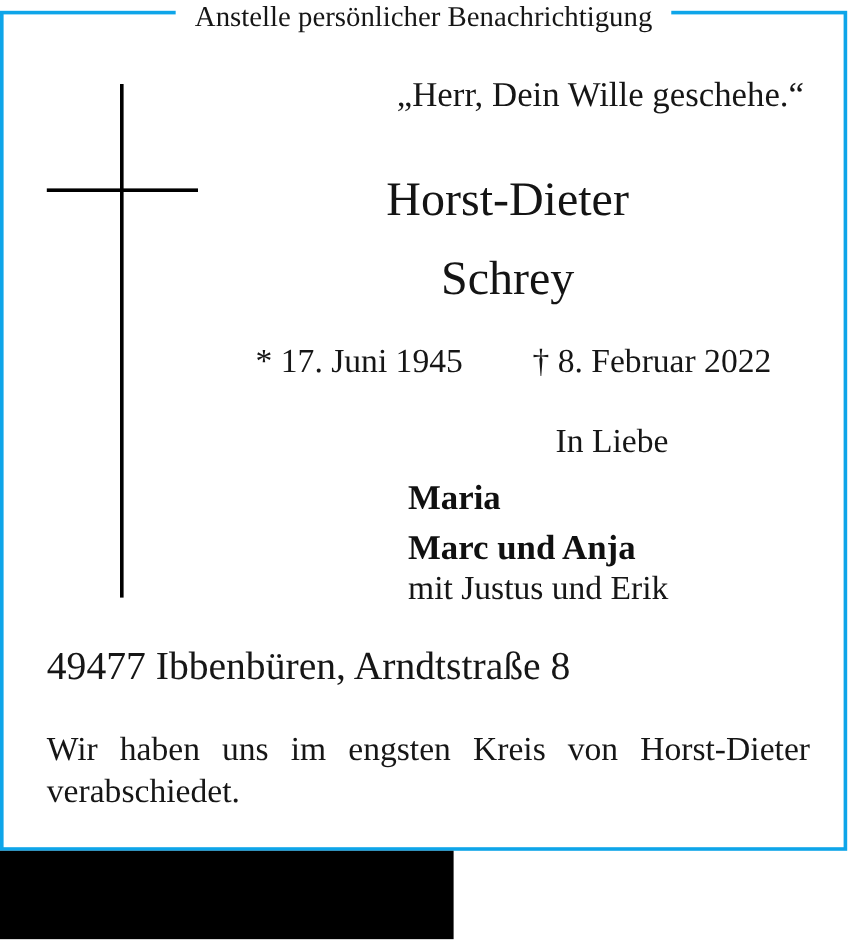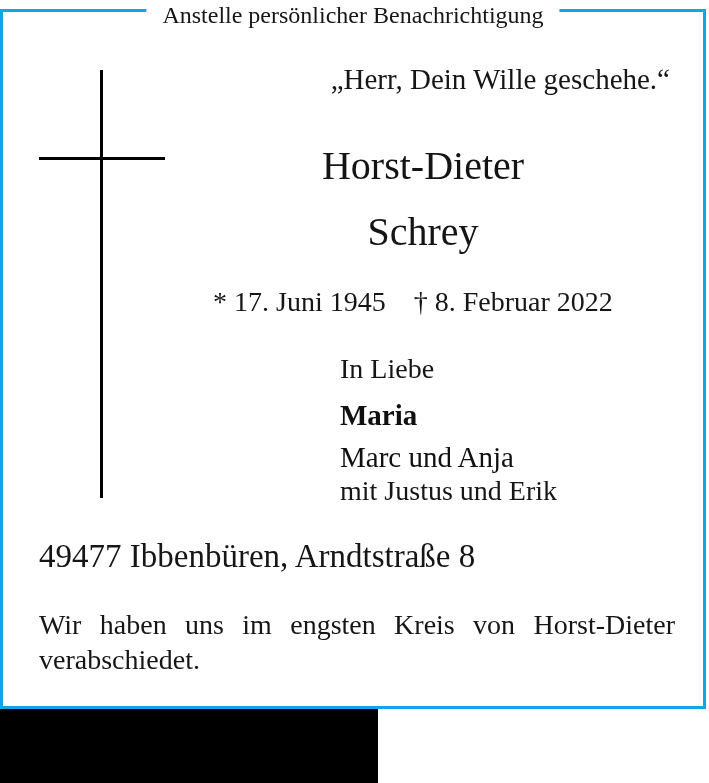--- a/index.html
+++ b/index.html
@@ -72,45 +72,45 @@
     font-size: 40px;
     line-height: 66px;
     font-weight: 400;
     color: #141414;
   }
   .dates {
     position: absolute;
     left: 210px;
     top: 273px;
     display: flex;
-    gap: 28px;
+    gap: 58px;
     font-size: 28px;
     line-height: 34px;
     white-space: nowrap;
     color: #161616;
   }
   .family {
     position: absolute;
     left: 337px;
     top: 340px;
     font-size: 28px;
     line-height: 34px;
     color: #161616;
   }
-  .family .intro { margin: 0 0 8px 0; }
+  .family .intro { margin: 0 0 8px 14px; text-align: right; }
   .family .wife {
     margin: 12px 0 8px 0;
     font-size: 29px;
     font-weight: 700;
     color: #101010;
   }
   .family .children {
     margin: 0;
     font-size: 29px;
-    font-weight: 400;
+    font-weight: 700;
     color: #101010;
   }
   .family .grandchildren { margin: 0; }
   .address {
     position: absolute;
     left: 36px;
     top: 527px;
     font-size: 33px;
     line-height: 34px;
     white-space: nowrap;

